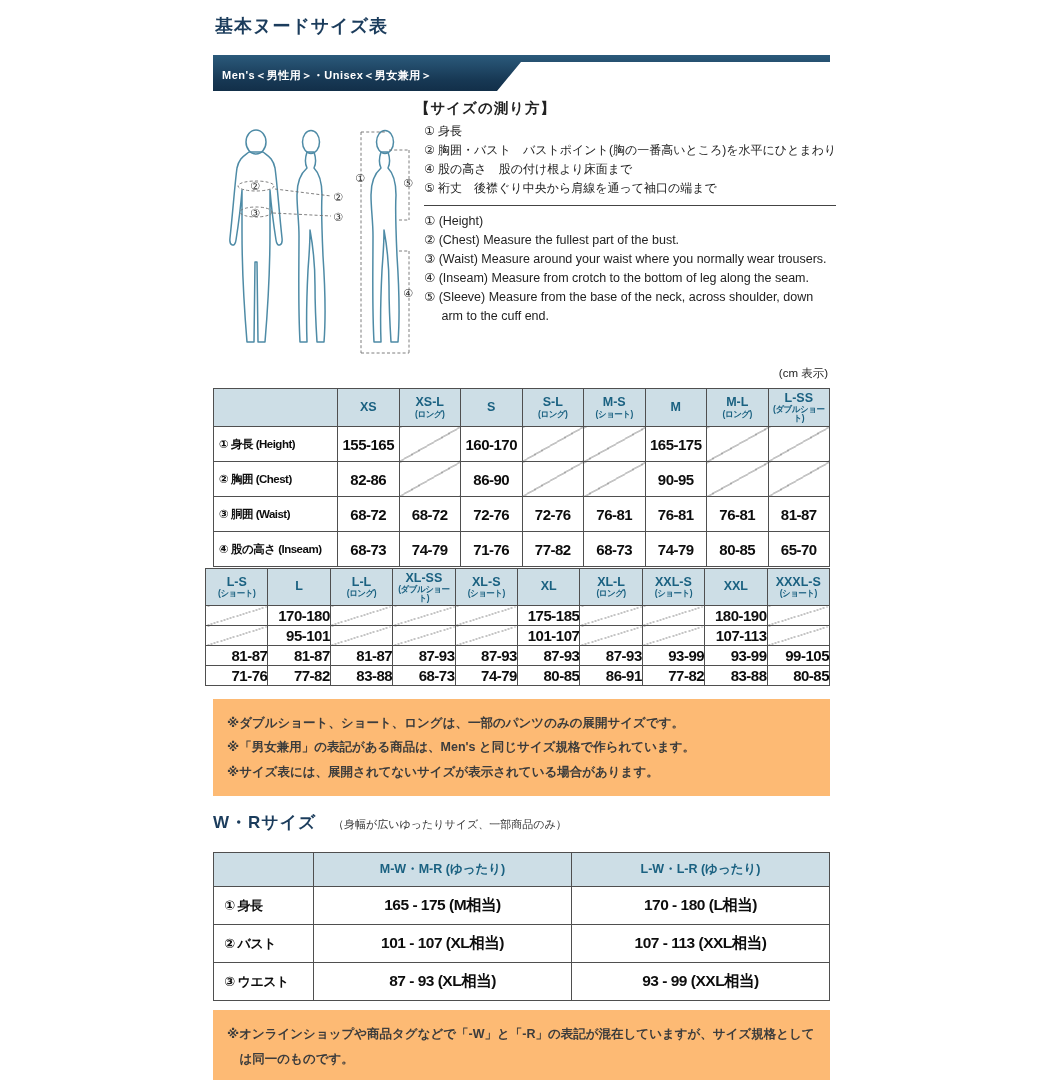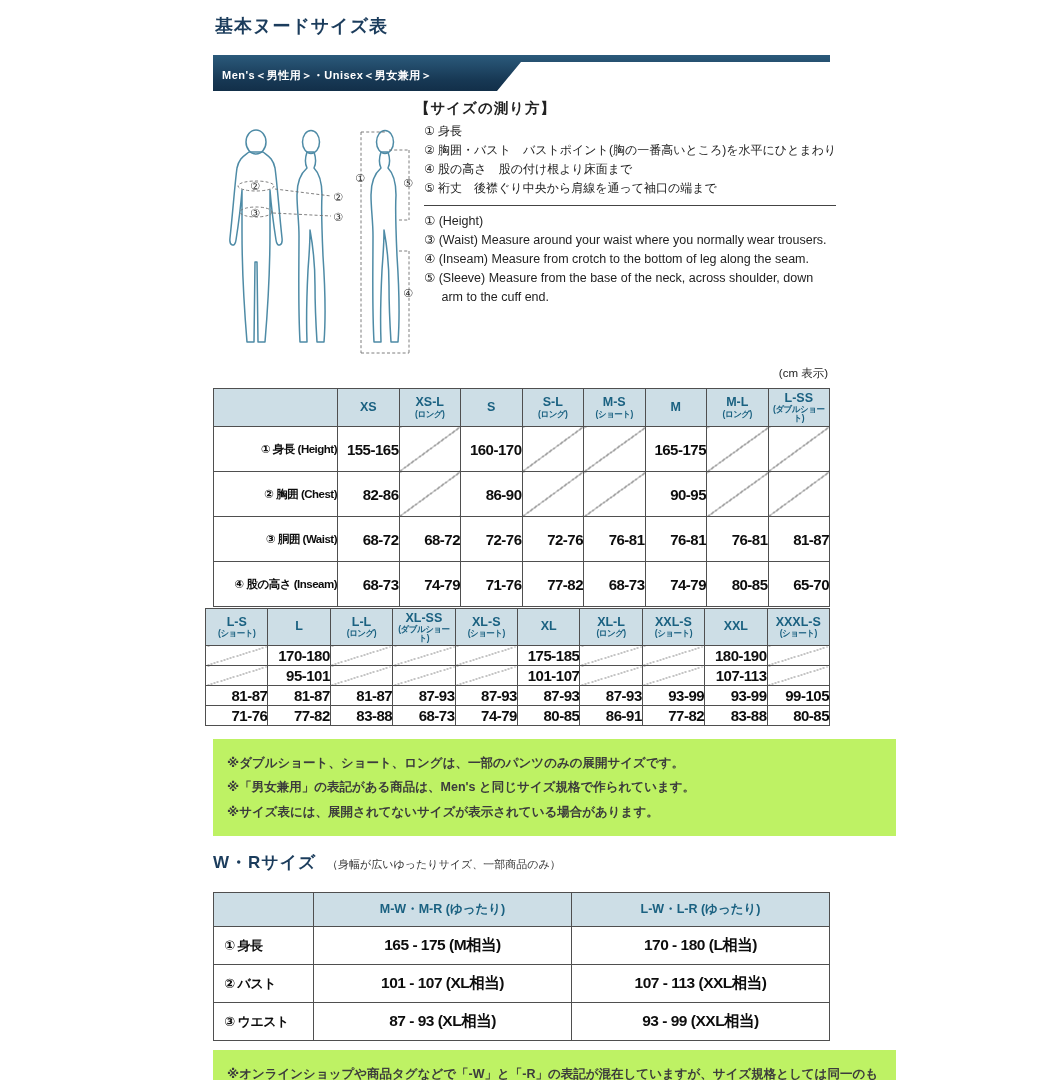--- a/index.html
+++ b/index.html
@@ -31,34 +31,34 @@
   thead th { background:#cddee6; color:#1a6181; font-weight:bold; font-size:12.5px; line-height:1.05; }
   thead th .sub { font-size:8.5px; font-weight:bold; letter-spacing:-0.5px; }
   td.val { font-size:15px; font-weight:bold; color:#0d0d0d; letter-spacing:-0.5px; }
   td.rowlabel { font-size:11.5px; font-weight:bold; color:#0d0d0d; text-align:left; padding-left:5px;
                 letter-spacing:-0.5px; white-space:nowrap; }
   td.diag { background:linear-gradient(to bottom right,
               transparent 49.3%, #8a8a8a 49.3%, #8a8a8a 50.9%, transparent 50.9%); }
 
   #table1 { width:617px; margin-top:7px; }
   #table1 thead th { height:38px; }
-  #table1 tbody td { height:45px;text-align:right; }
+  #table1 tbody td { height:35px; }
   #table1 th.spacer, #table1 td.rowlabel { width:124px; }
 
   #table2 { width:625px; margin-top:1px; margin-left:-8px; }
   #table2 thead th { height:37px; }
   #table2 tbody td { height:20px;text-align:right; }
 
-  .notebox { width:683px; background:#bef264; margin-top:13px; padding:12px 14px;
+  .notebox { width:617px; background:#fdba74; margin-top:13px; padding:12px 14px;
              font-size:12.5px; font-weight:bold; color:#3c3c3c; line-height:1.95; }
   .notebox div { padding-left:1em; text-indent:-1em; }
 
   .wr-heading { margin-top:15px; }
   .wr-heading .big { font-size:17px; font-weight:bold; color:#1b3c5c; letter-spacing:1px; }
-  .wr-heading .small { font-size:11px; color:#333; margin-left:6px; }
+  .wr-heading .small { font-size:11px; color:#333; margin-left:12px; }
 
   #wrtable { width:617px; margin-top:18px; }
   #wrtable thead th { height:34px; font-size:12.5px; }
   #wrtable tbody td { height:38px; }
   #wrtable th.spacer, #wrtable td.rowlabel { width:100px; }
   #wrtable td.rowlabel { font-size:13px; padding-left:10px; }
   #wrtable td.val { font-size:15.5px; }
 
   .footer-note { margin-top:9px; }
 
@@ -124,20 +124,21 @@
       </g>
     </svg>
 
     <div class="instructions">
       <div class="jp-line">① 身長</div>
       <div class="jp-line">② 胸囲・バスト　バストポイント(胸の一番高いところ)を水平にひとまわり</div>
       <div class="jp-line">④ 股の高さ　股の付け根より床面まで</div>
       <div class="jp-line">⑤ 裄丈　後襟ぐり中央から肩線を通って袖口の端まで</div>
       <hr class="rule">
       <div class="en-line">① (Height)</div>
+      <div class="en-line">② (Chest) Measure the fullest part of the bust.</div>
       <div class="en-line">③ (Waist) Measure around your waist where you normally wear trousers.</div>
       <div class="en-line">④ (Inseam) Measure from crotch to the bottom of leg along the seam.</div>
       <div class="en-line">⑤ (Sleeve) Measure from the base of the neck, across shoulder, down arm to the cuff end.</div>
     </div>
   </div>
 
   <div class="cm-note">(cm 表示)</div>
 
   <table id="table1">
       <thead>

